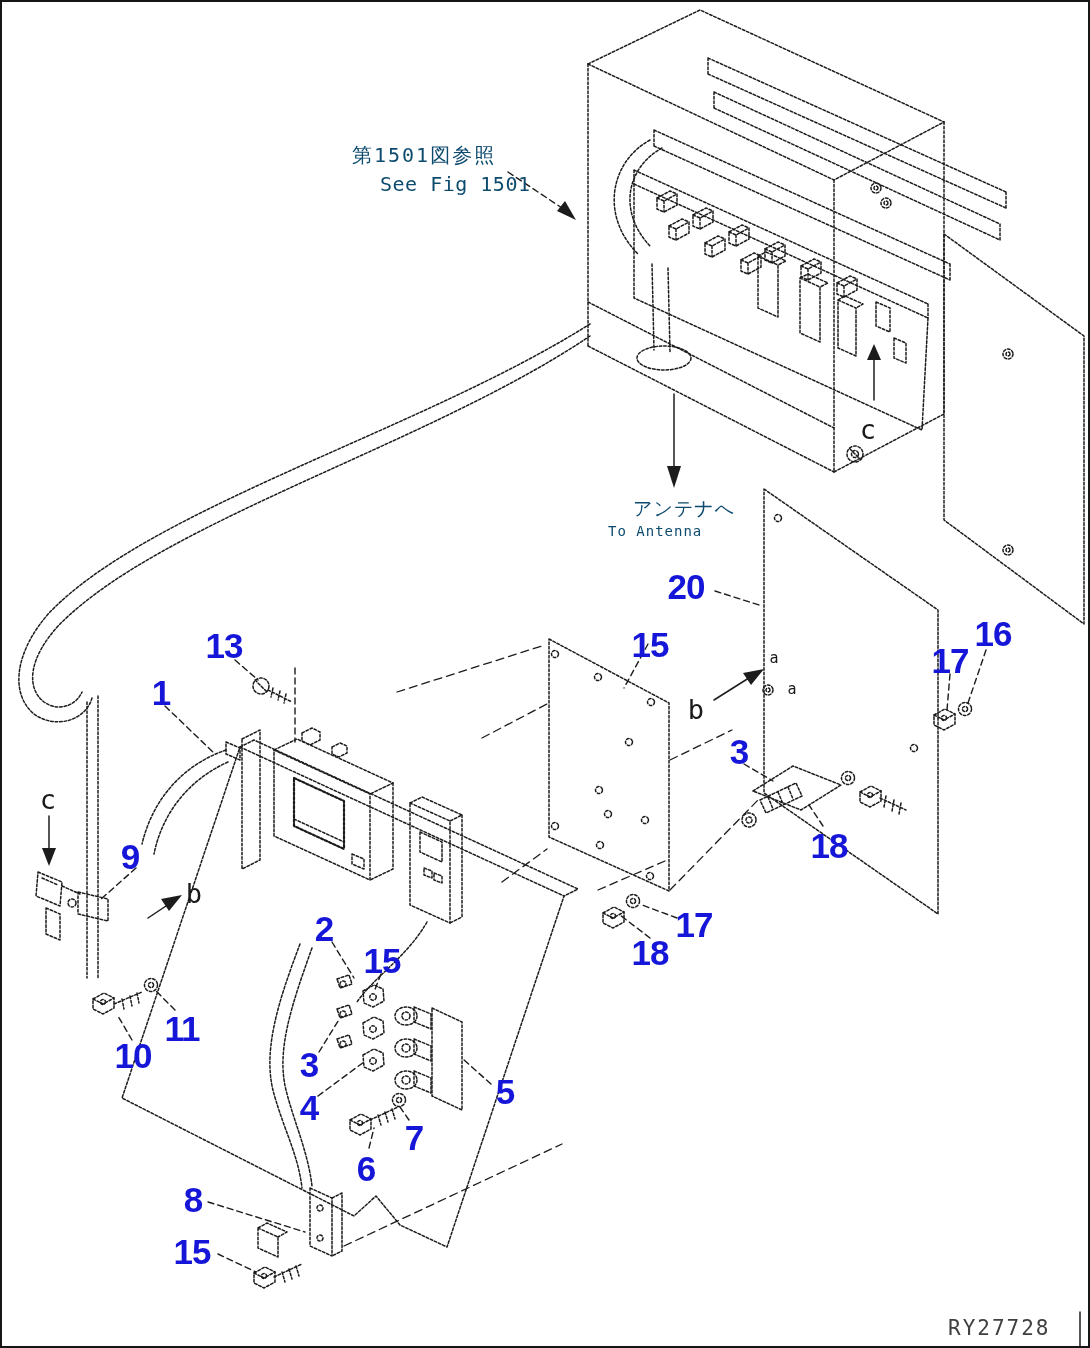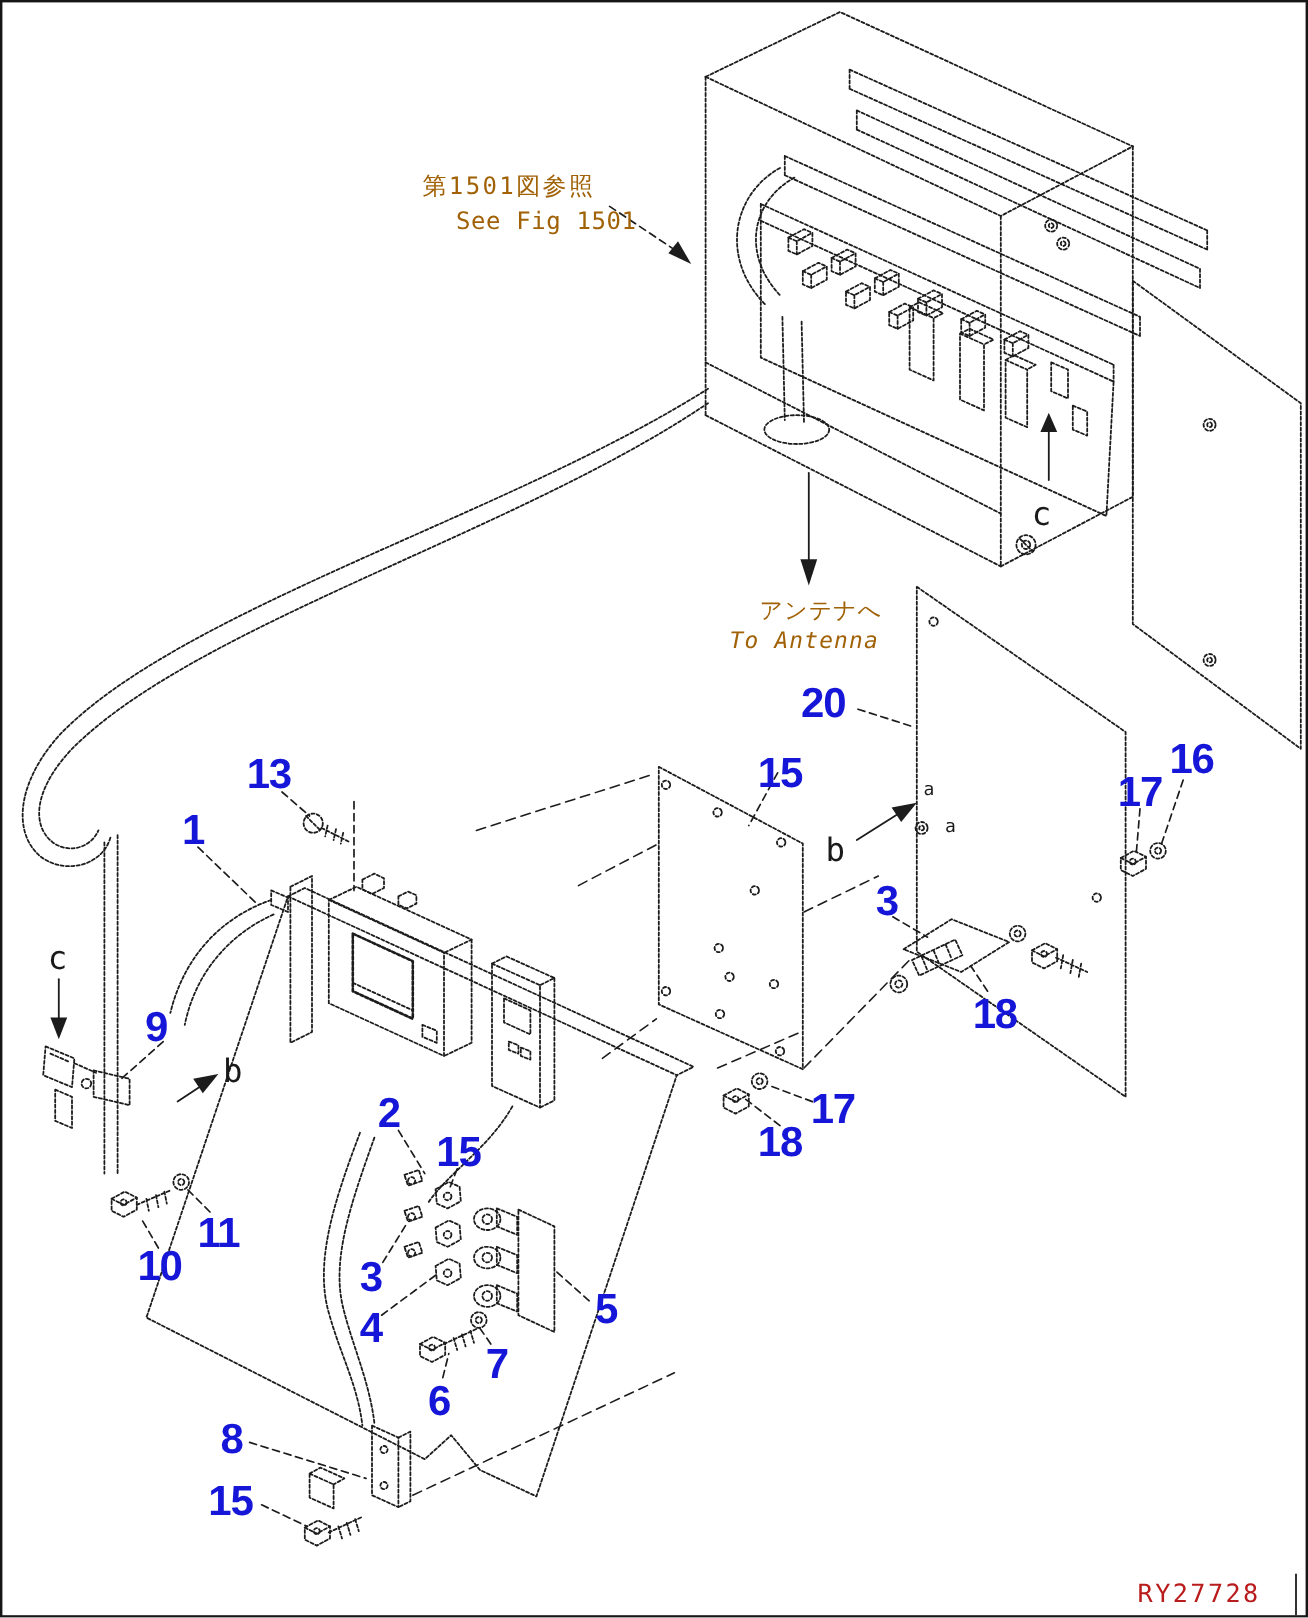--- a/index.html
+++ b/index.html
@@ -9,40 +9,40 @@
     font-family:"Liberation Sans",sans-serif;
   }
   svg.art{position:absolute;left:0;top:0;}
   svg.art *{vector-effect:non-scaling-stroke;}
   .lineart{stroke:#1c1c1c;fill:none;stroke-width:1.5;stroke-linecap:round;stroke-linejoin:round;}
   .dotty{stroke-dasharray:2.6 1.9;}
   .ld{stroke-dasharray:6 4;stroke-width:1.4;}
   .cd{stroke-dasharray:8 5;stroke-width:1.3;}
   .thick{stroke-width:2.2;}
   .fillk{fill:#1c1c1c;stroke:none;}
-  .ann{position:absolute;color:#a16207;white-space:nowrap;
+  .ann{position:absolute;color:#0c4a6e;white-space:nowrap;
        font-family:"DejaVu Sans Mono",monospace;}
   .jp{font-size:20px;letter-spacing:2px;}
   .en{font-size:20px;letter-spacing:0.5px;}
   .jp2{font-size:19px;letter-spacing:1px;text-align:right;}
-  .en2{font-size:19px;letter-spacing:1px;font-style:italic;}
+  .en2{font-size:14px;letter-spacing:1px;}
   .callout{
     position:absolute;transform:translate(-50%,-50%);
     font-family:"Liberation Sans",sans-serif;font-weight:700;
     font-size:35px;letter-spacing:-1px;color:var(--accent,#1616d9);
     line-height:1;
   }
   .vletter{
     position:absolute;transform:translate(-50%,-50%);
     font-family:"DejaVu Sans Mono",monospace;color:#1a1a1a;
     font-size:27px;line-height:1;
   }
   .vletter.sm{font-size:15px;}
   .drawno{
-    position:absolute;left:946px;top:1314px;color:#b91c1c;
+    position:absolute;left:946px;top:1314px;color:#404040;
     font-family:"DejaVu Sans Mono",monospace;font-size:21px;letter-spacing:2px;
   }
 </style>
 </head>
 <body>
 
 <div class="page">
 
   <svg class="art" width="1090" height="1348" viewBox="0 0 1090 1348">
     <defs>

